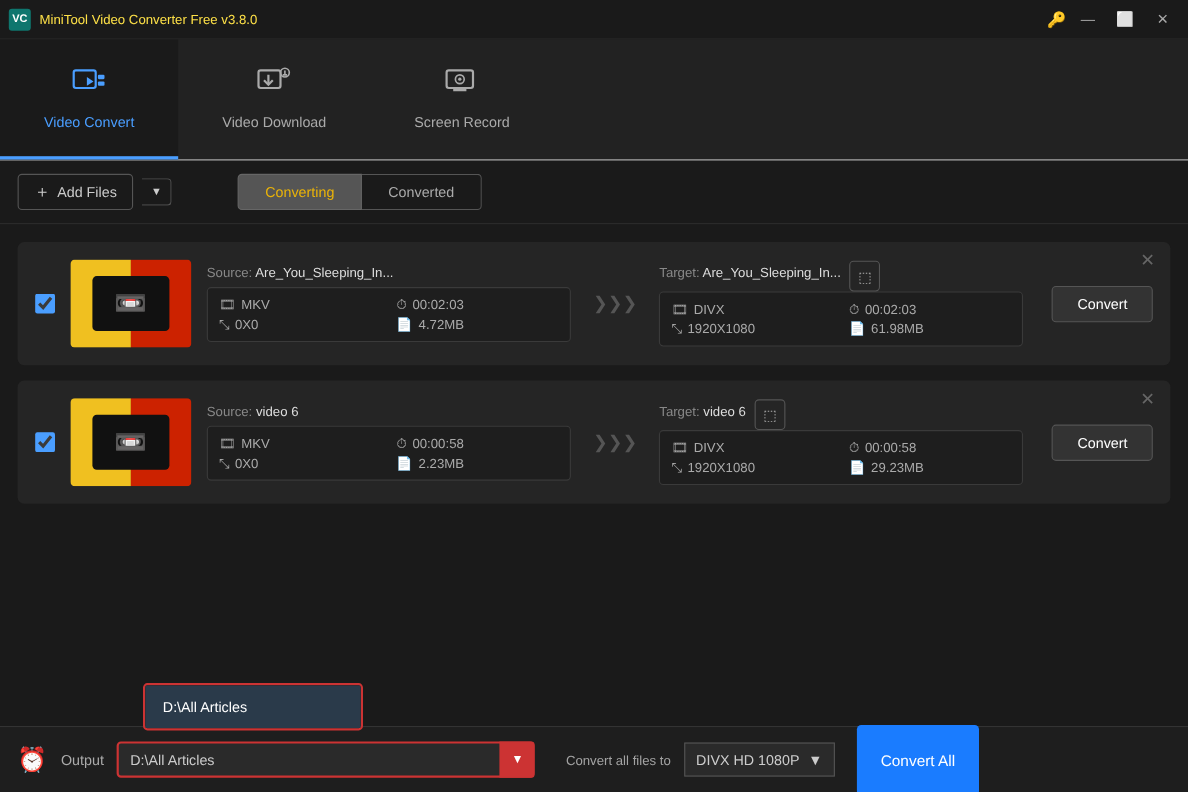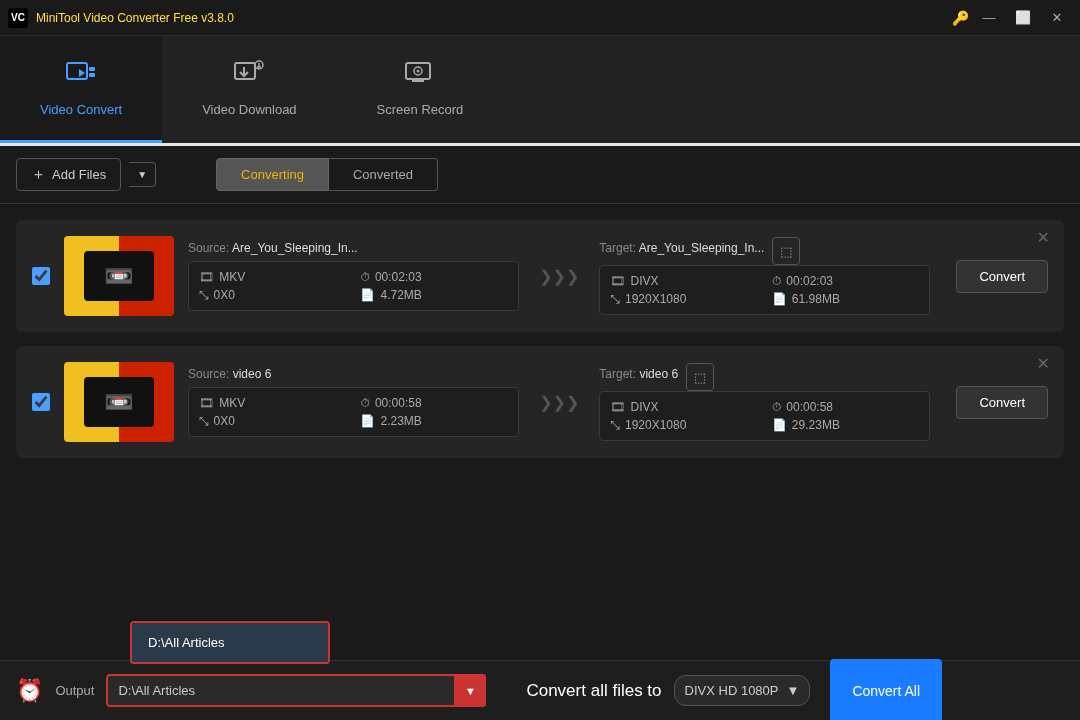--- a/index.html
+++ b/index.html
@@ -25,21 +25,21 @@
       border-bottom: 1px solid #2a2a2a;
     }
     .title-bar-left {
       display: flex;
       align-items: center;
       gap: 8px;
     }
     .app-icon {
       width: 20px;
       height: 20px;
-      background: #000000;
+      background: #0f766e;
       border-radius: 3px;
       display: flex;
       align-items: center;
       justify-content: center;
       font-size: 10px;
       font-weight: bold;
       color: #fff;
     }
     .title-text {
       font-size: 12px;
@@ -67,21 +67,21 @@
       color: #d4a700;
       font-size: 14px;
     }
 
     
     .nav-tabs {
       background: #222;
       height: 110px;
       display: flex;
       align-items: stretch;
-      border-bottom: 3px solid #e5e5e5;
+      border-bottom: 1px solid #e5e5e5;
     }
     .nav-tab {
       display: flex;
       flex-direction: column;
       align-items: center;
       justify-content: center;
       padding: 0 40px;
       cursor: pointer;
       gap: 8px;
       color: #aaa;
@@ -361,31 +361,31 @@
       border: none;
       border-radius: 0 3px 3px 0;
       color: #fff;
       cursor: pointer;
       display: flex;
       align-items: center;
       justify-content: center;
       font-size: 11px;
     }
     .convert-all-to {
-      color: #ffffff;
-      font-size: 17px;
-      margin-left: 28px;
+      color: #a3a3a3;
+      font-size: 12px;
+      margin-left: 16px;
       white-space: nowrap;
     }
     .format-selector {
       background: #2a2a2a;
       border: 1px solid #555;
       color: #ccc;
       padding: 7px 10px;
-      border-radius: 12px;
+      border-radius: 0;
       font-size: 13px;
       display: flex;
       align-items: center;
       gap: 8px;
       cursor: pointer;
     }
     .convert-all-btn {
       background: #1a7cff;
       border: none;
       color: #fff;

